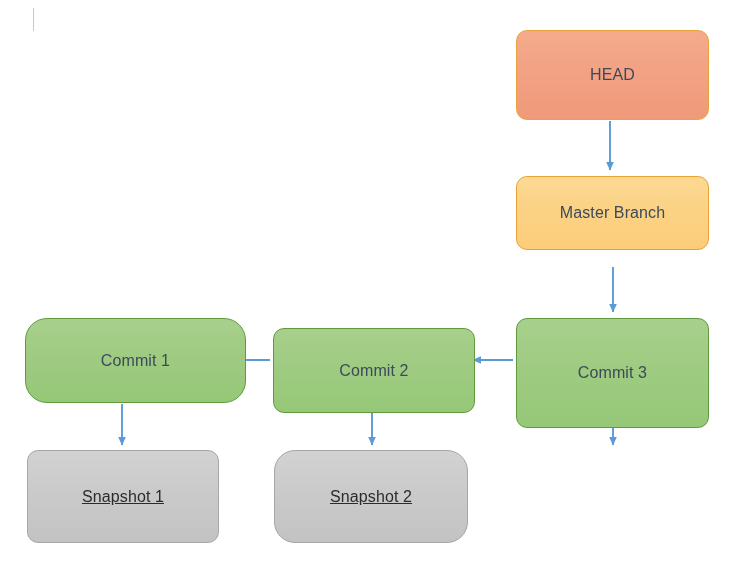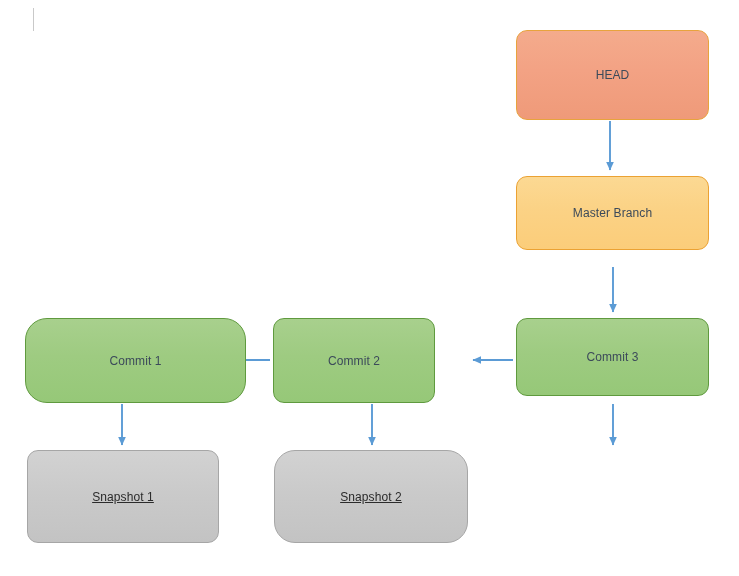--- a/index.html
+++ b/index.html
@@ -28,21 +28,21 @@
     pointer-events: none;
   }
   .node {
     position: absolute;
     box-sizing: border-box;
     border-radius: 11px;
     display: flex;
     align-items: center;
     justify-content: center;
     text-align: center;
-    font-size: 12px;
+    font-size: 16px;
     letter-spacing: 0.1px;
     color: #3c4a5a;
     border-width: 1.3px;
     border-style: solid;
   }
   .node-head {
     background: linear-gradient(180deg, #f4ab8c 0%, #f3a284 45%, #ef9a79 100%);
     border-color: #e8a33d;
   }
   .node-branch {
@@ -94,25 +94,25 @@
   </svg>
 
   <div class="node node-head" style="left:516px; top:30px; width:193px; height:90px;">
     <span>HEAD</span>
   </div>
 
   <div class="node node-branch" style="left:516px; top:176px; width:193px; height:74px;">
     <span>Master Branch</span>
   </div>
 
-  <div class="node node-commit" style="left:516px; top:318px; width:193px; height:78px;">
+  <div class="node node-commit" style="left:516px; top:318px; width:193px; height:110px;">
     <span>Commit 3</span>
   </div>
 
-  <div class="node node-commit" style="left:273px; top:318px; width:162px; height:85px;">
+  <div class="node node-commit" style="left:273px; top:328px; width:202px; height:85px;">
     <span>Commit 2</span>
   </div>
 
   <div class="node node-commit" style="left:25px; top:318px; width:221px; height:85px;border-radius:22px;">
     <span>Commit 1</span>
   </div>
 
 
   <div class="node node-snapshot" style="left:274px; top:450px; width:194px; height:93px;border-radius:21px;">
     <span>Snapshot 2</span>

